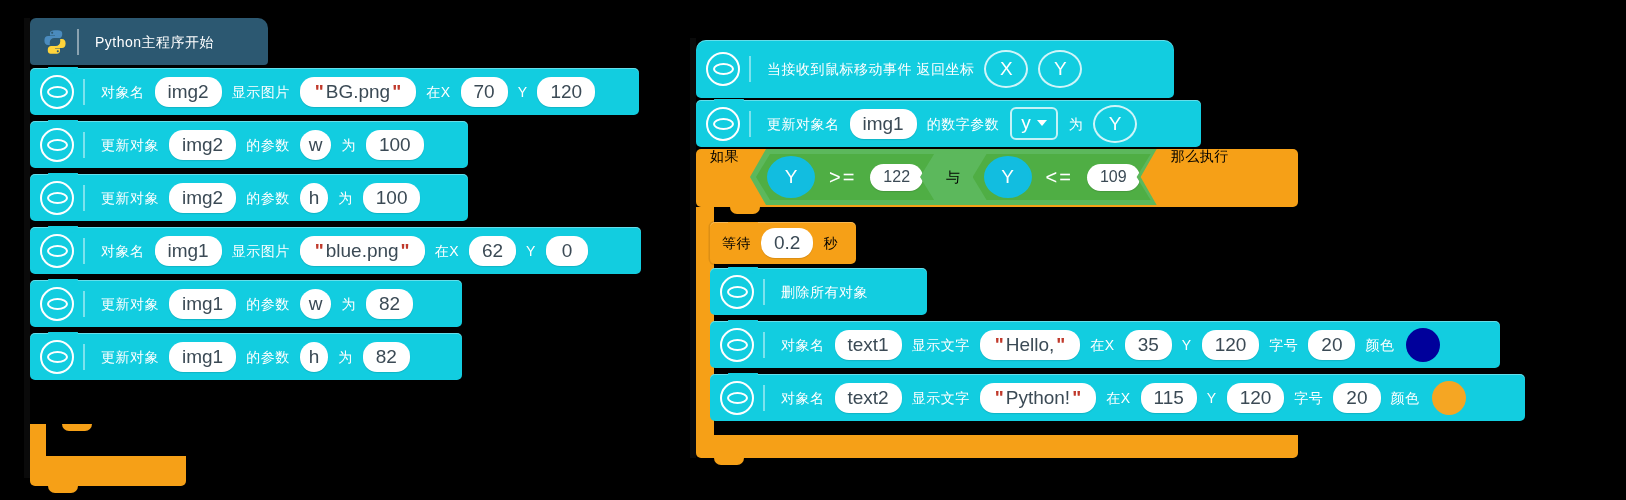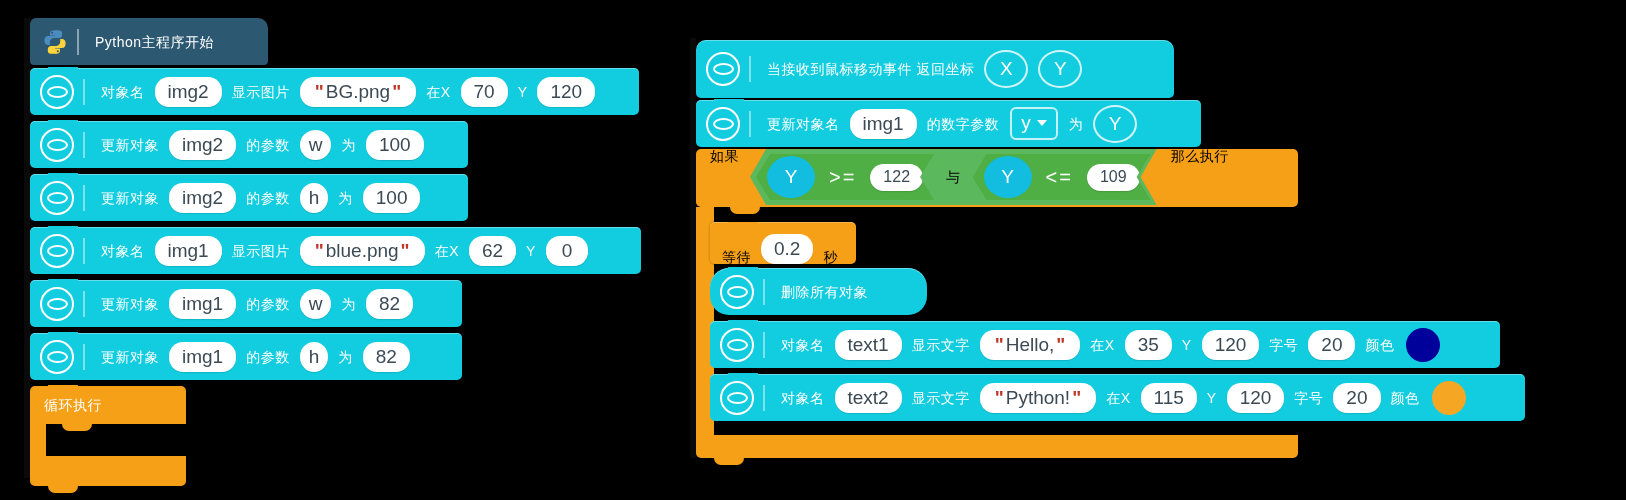--- a/index.html
+++ b/index.html
@@ -209,23 +209,20 @@
     <span class="lbl">更新对象</span>
     <span class="field">img1</span>
     <span class="lbl">的参数</span>
     <span class="field tiny">h</span>
     <span class="lbl">为</span>
     <span class="field num">82</span>
   </div>
 
   <div style="position:absolute;left:30px;top:386px;width:156px;height:100px;">
 
-    <div class="blk orange notch" style="left:0;top:0;width:156px;height:38px;border-radius:5px 5px 0 0;">
-      <span class="lbl" style="margin-left:14px;">循环执行</span>
-    </div>
 
     <div style="position:absolute;left:16px;top:38px;width:140px;height:32px;background:#000;"></div>
 
     <div style="position:absolute;left:32px;top:38px;width:30px;height:7px;background:#f6a017;border-radius:0 0 7px 7px;"></div>
 
     <div style="position:absolute;left:0;top:38px;width:16px;height:32px;background:#f6a017;"></div>
 
     <div style="position:absolute;left:0;top:70px;width:156px;height:30px;background:#f6a017;border-radius:0 0 5px 5px;"></div>
     <div style="position:absolute;left:18px;top:100px;width:30px;height:7px;background:#f6a017;border-radius:0 0 7px 7px;"></div>
   </div>
@@ -283,28 +280,28 @@
     </div>
 
     <div style="position:absolute;left:0;top:58px;width:18px;height:228px;background:#f6a017;"></div>
 
     <div style="position:absolute;left:0;top:286px;width:602px;height:23px;background:#f6a017;border-radius:0 0 5px 5px;"></div>
     <div style="position:absolute;left:18px;top:309px;width:30px;height:7px;background:#f6a017;border-radius:0 0 7px 7px;"></div>
 
     <div style="position:absolute;left:34px;top:58px;width:30px;height:7px;background:#f6a017;border-radius:0 0 7px 7px;"></div>
   </div>
 
-  <div style="position:absolute;left:710px;top:222px;width:146px;height:42px;background:#f6a017;border-radius:5px;display:flex;align-items:flex-end;box-shadow:inset 0 1px 0 rgba(255,255,255,.25), 0 0 0 1.5px rgba(0,0,0,.10);">
+  <div style="position:absolute;left:710px;top:222px;width:146px;height:42px;background:#f6a017;border-radius:5px;display:flex;align-items:center;box-shadow:inset 0 1px 0 rgba(255,255,255,.25), 0 0 0 1.5px rgba(0,0,0,.10);">
     <span class="lbl" style="margin-left:12px;">等待</span>
     <span class="field num">0.2</span>
     <span class="lbl">秒</span>
   </div>
   <div style="position:absolute;left:728px;top:222px;width:30px;height:7px;background:#f6a017;border-radius:0 0 7px 7px;"></div>
 
-  <div class="blk cyan notch" style="left:710px;top:268px;width:217px;height:47px;border-radius:19px;">
+  <div class="blk cyan notch" style="left:710px;top:268px;width:217px;height:47px;">
     <span class="oval-icon">
         <i></i>
       </span>
     <span class="vsep"></span>
     <span class="lbl">删除所有对象</span>
   </div>
 
   <div class="blk cyan notch" style="left:710px;top:321px;width:790px;height:47px;">
     <span class="oval-icon">
         <i></i>

